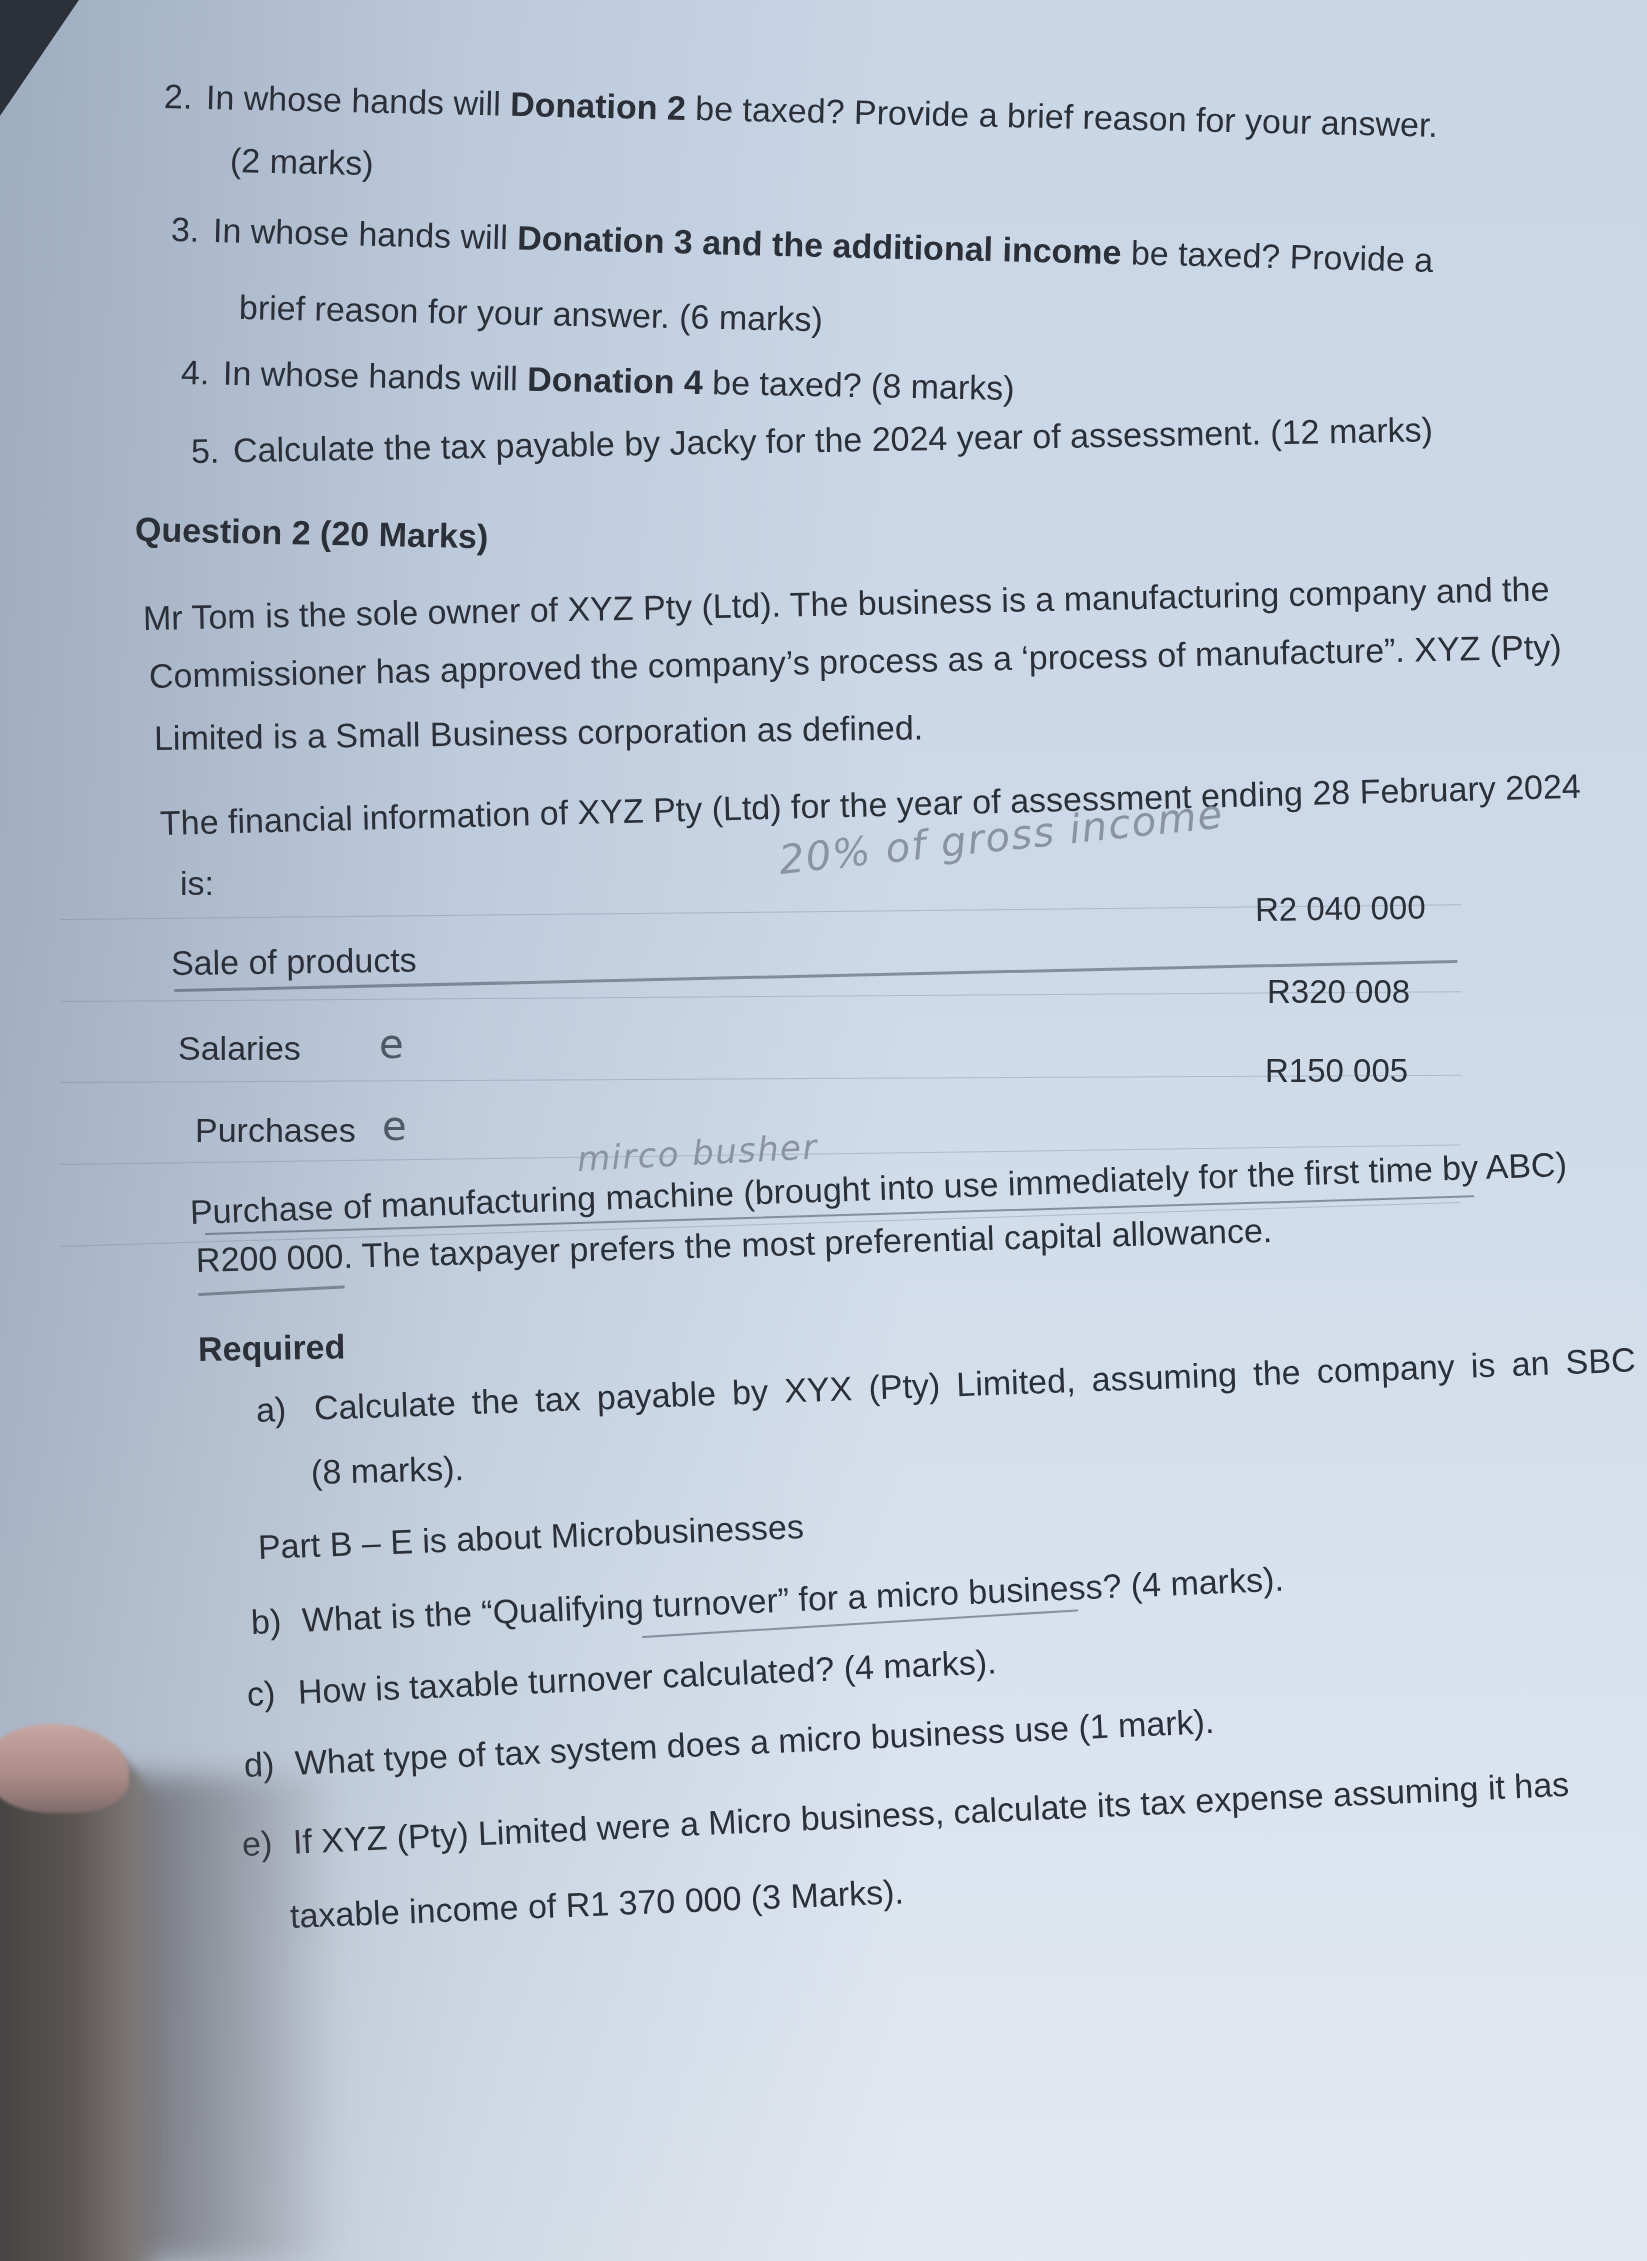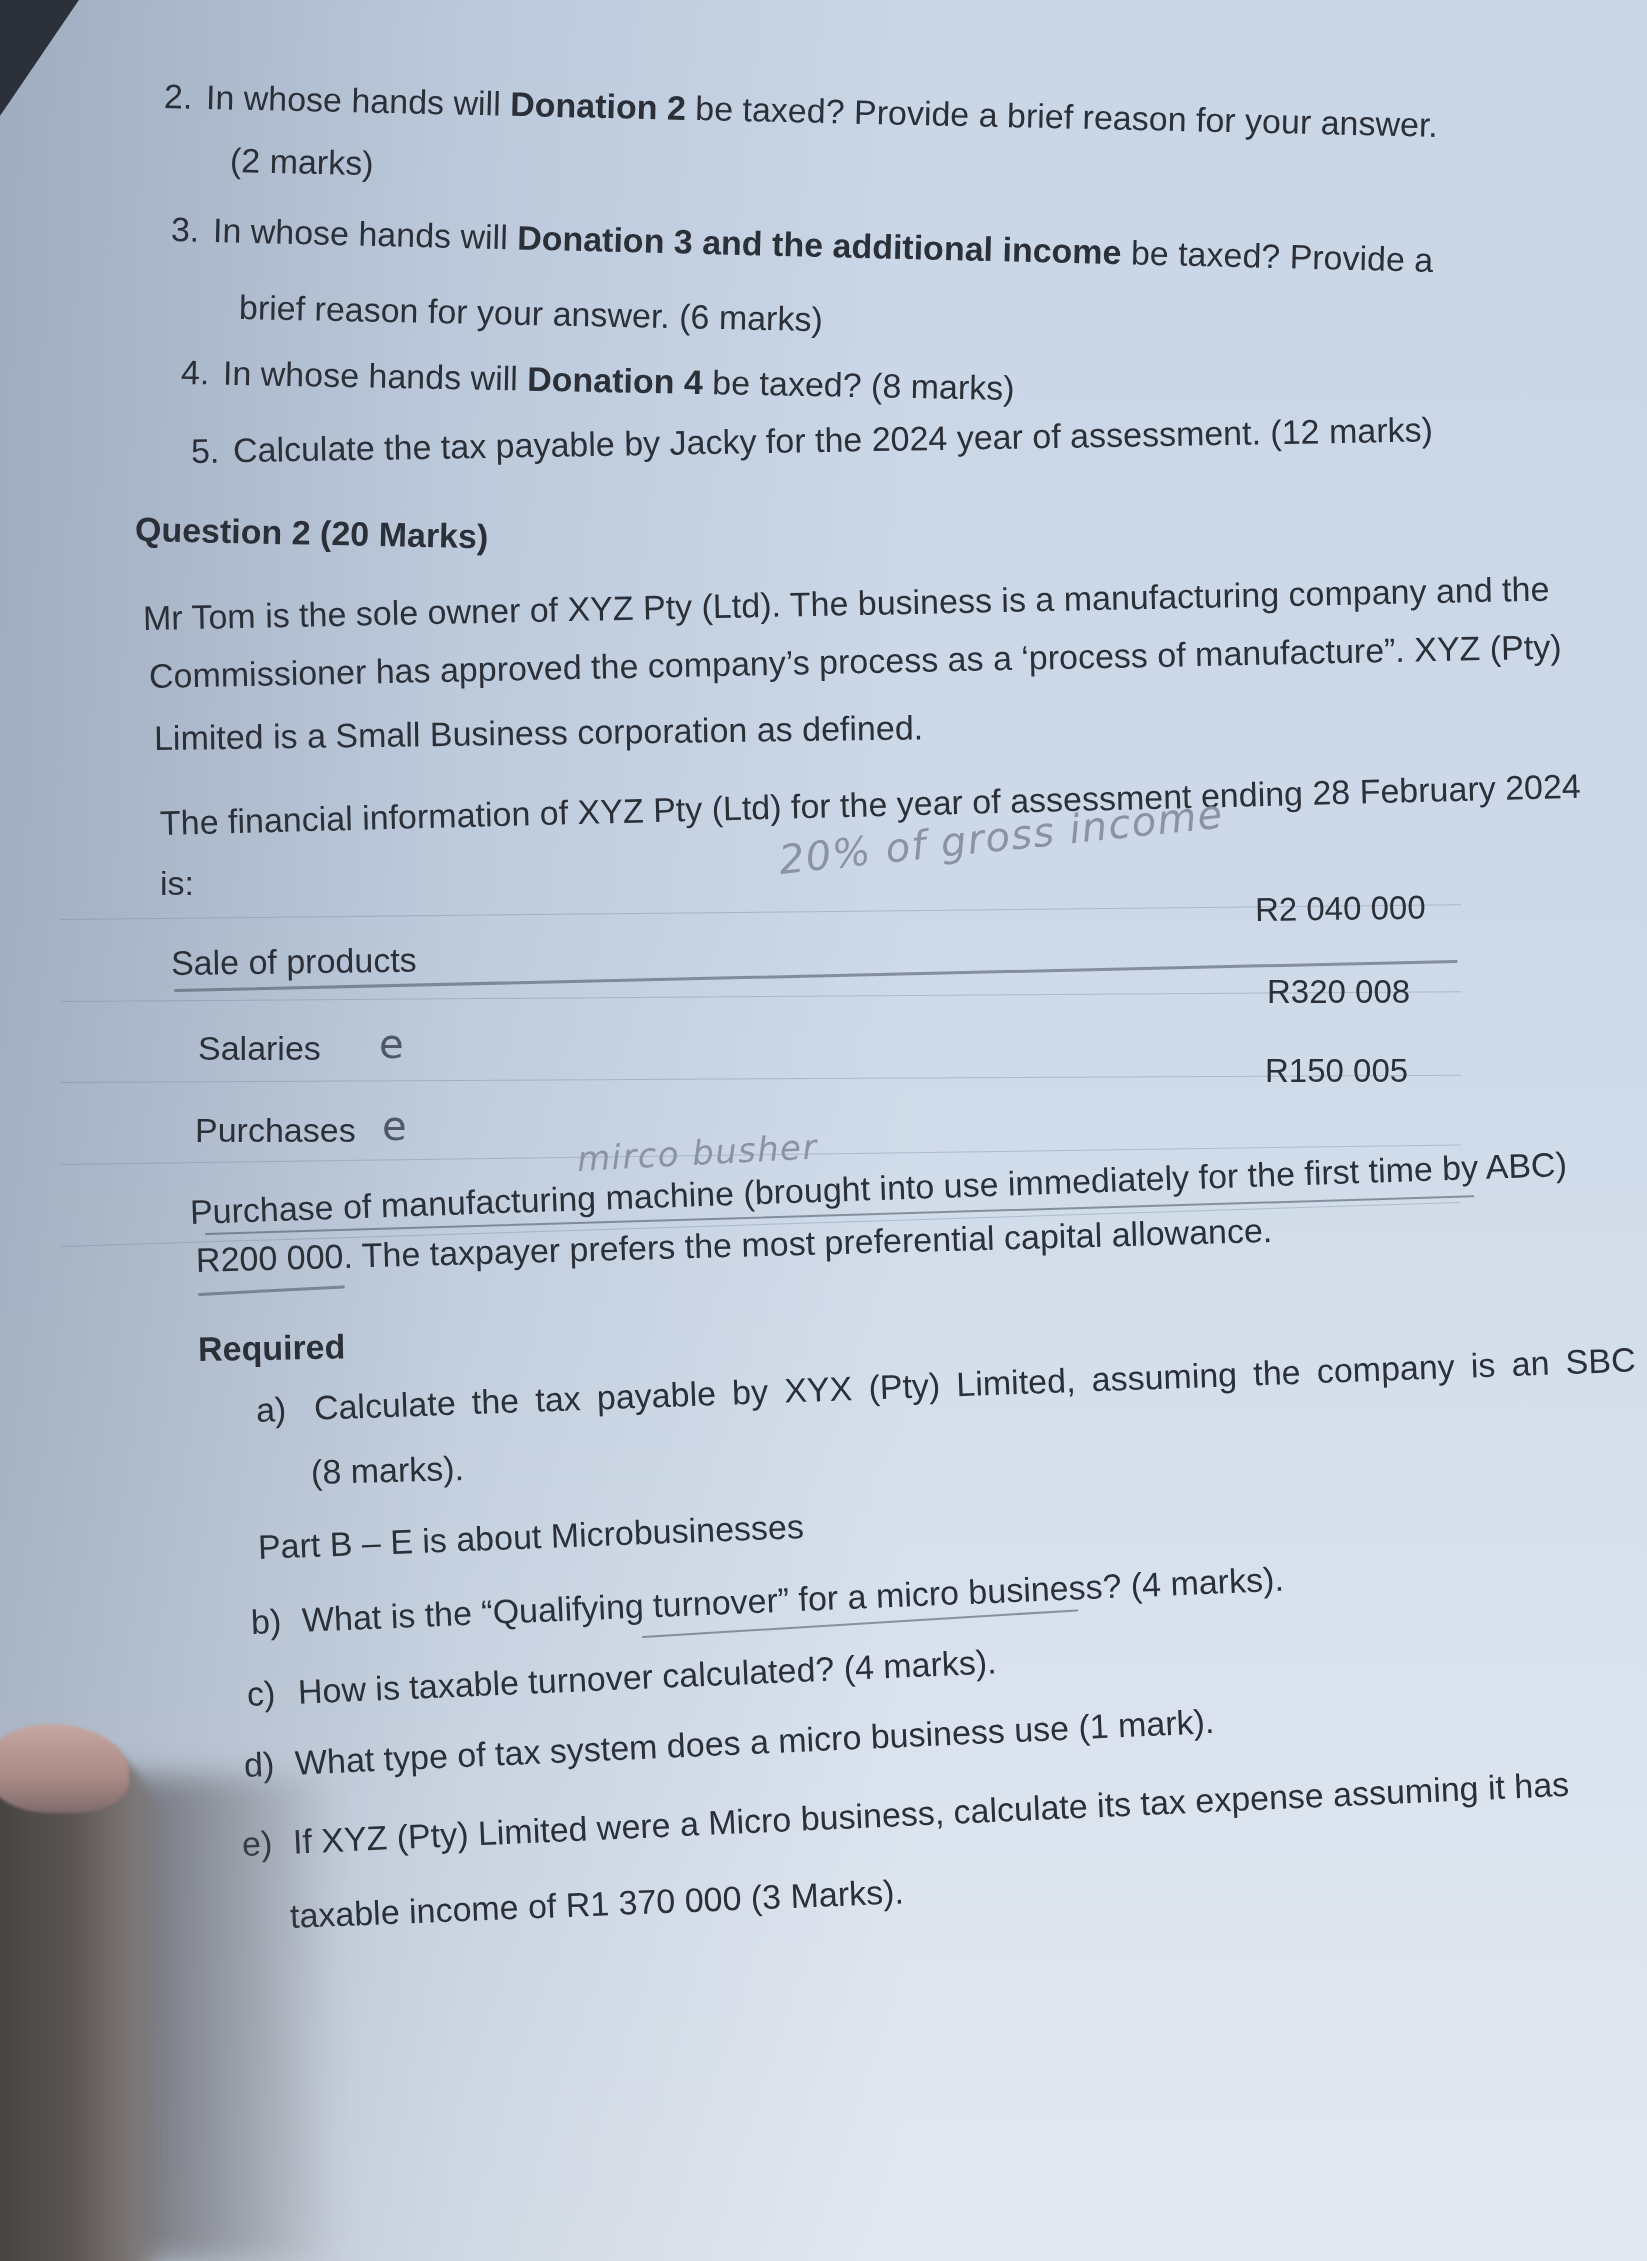--- a/index.html
+++ b/index.html
@@ -136,33 +136,33 @@
     <span class="num">5.</span><span>Calculate the tax payable by Jacky for the 2024 year of assessment. (12 marks)</span>
   </div>
 
   <div class="line bold" style="left:135px; top:512px; transform: rotate(1.2deg);">Question 2 (20 Marks)</div>
 
   <div class="line" style="left:143px; top:601px; transform: rotate(-1.2deg);">Mr Tom is the sole owner of XYZ Pty (Ltd). The business is a manufacturing company and the</div>
   <div class="line" style="left:149px; top:659px; transform: rotate(-1.2deg);">Commissioner has approved the company’s process as a ‘process of manufacture”. XYZ (Pty)</div>
   <div class="line" style="left:154px; top:721px; transform: rotate(-0.8deg);">Limited is a Small Business corporation as defined.</div>
 
   <div class="line" style="left:160px; top:806px; transform: rotate(-1.5deg);">The financial information of XYZ Pty (Ltd) for the year of assessment ending 28 February 2024</div>
-  <div class="line" style="left:160px; top:866px;">is:</div>
+  <div class="line" style="left:180px; top:866px;">is:</div>
 
   <div class="handwriting" style="left:779px; top:837px; transform: rotate(-6deg);">20% of gross income</div>
 
   <div class="table-row-line" style="left:61px; top:919px; width:1400px; transform: rotate(-0.6deg);"></div>
 
   <div class="line" style="left:171px; top:946px; transform: rotate(-0.8deg);">Sale of products</div>
   <div class="amount" style="left:1255px; top:891px; transform: rotate(-0.8deg);">R2 040 000</div>
   <div class="pencil-stroke" style="left:174px; top:989px; width:1284px; transform: rotate(-1.3deg);"></div>
 
   <div class="table-row-line" style="left:61px; top:1001px; width:1400px; transform: rotate(-0.4deg);"></div>
 
-  <div class="line" style="left:178px; top:1031px;margin-left:20px;">Salaries</div>
+  <div class="line" style="left:178px; top:1031px;">Salaries</div>
   <div class="handwriting" style="left:379px; top:1021px; font-style:normal; color:#4f5866;">e</div>
   <div class="amount" style="left:1267px; top:973px;">R320 008</div>
 
   <div class="table-row-line" style="left:61px; top:1082px; width:1400px; transform: rotate(-0.3deg);"></div>
 
   <div class="line" style="left:183px; top:1113px;margin-left:12px;">Purchases</div>
   <div class="handwriting" style="left:382px; top:1103px; font-style:normal; color:#4f5866;">e</div>
   <div class="amount" style="left:1265px; top:1052px;">R150 005</div>
 
   <div class="table-row-line" style="left:61px; top:1164px; width:1400px; transform: rotate(-0.8deg);"></div>

